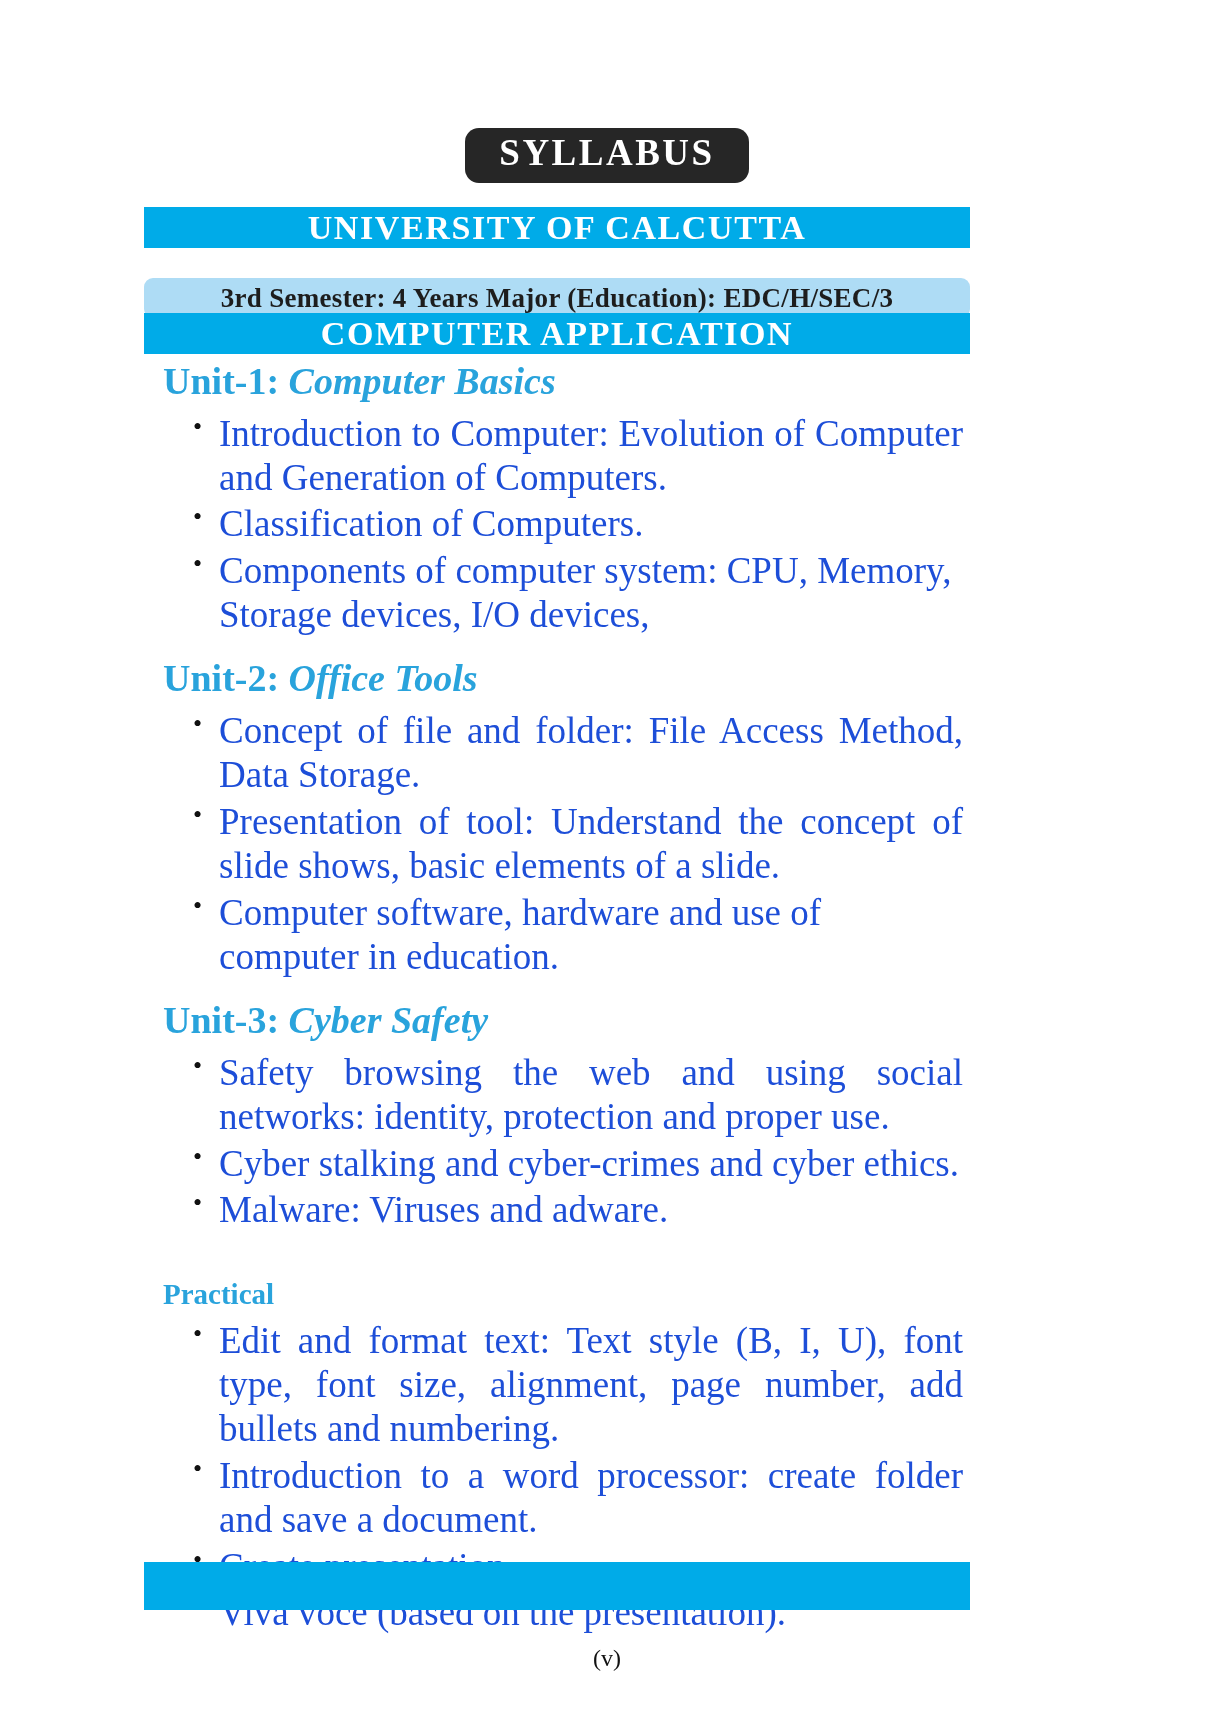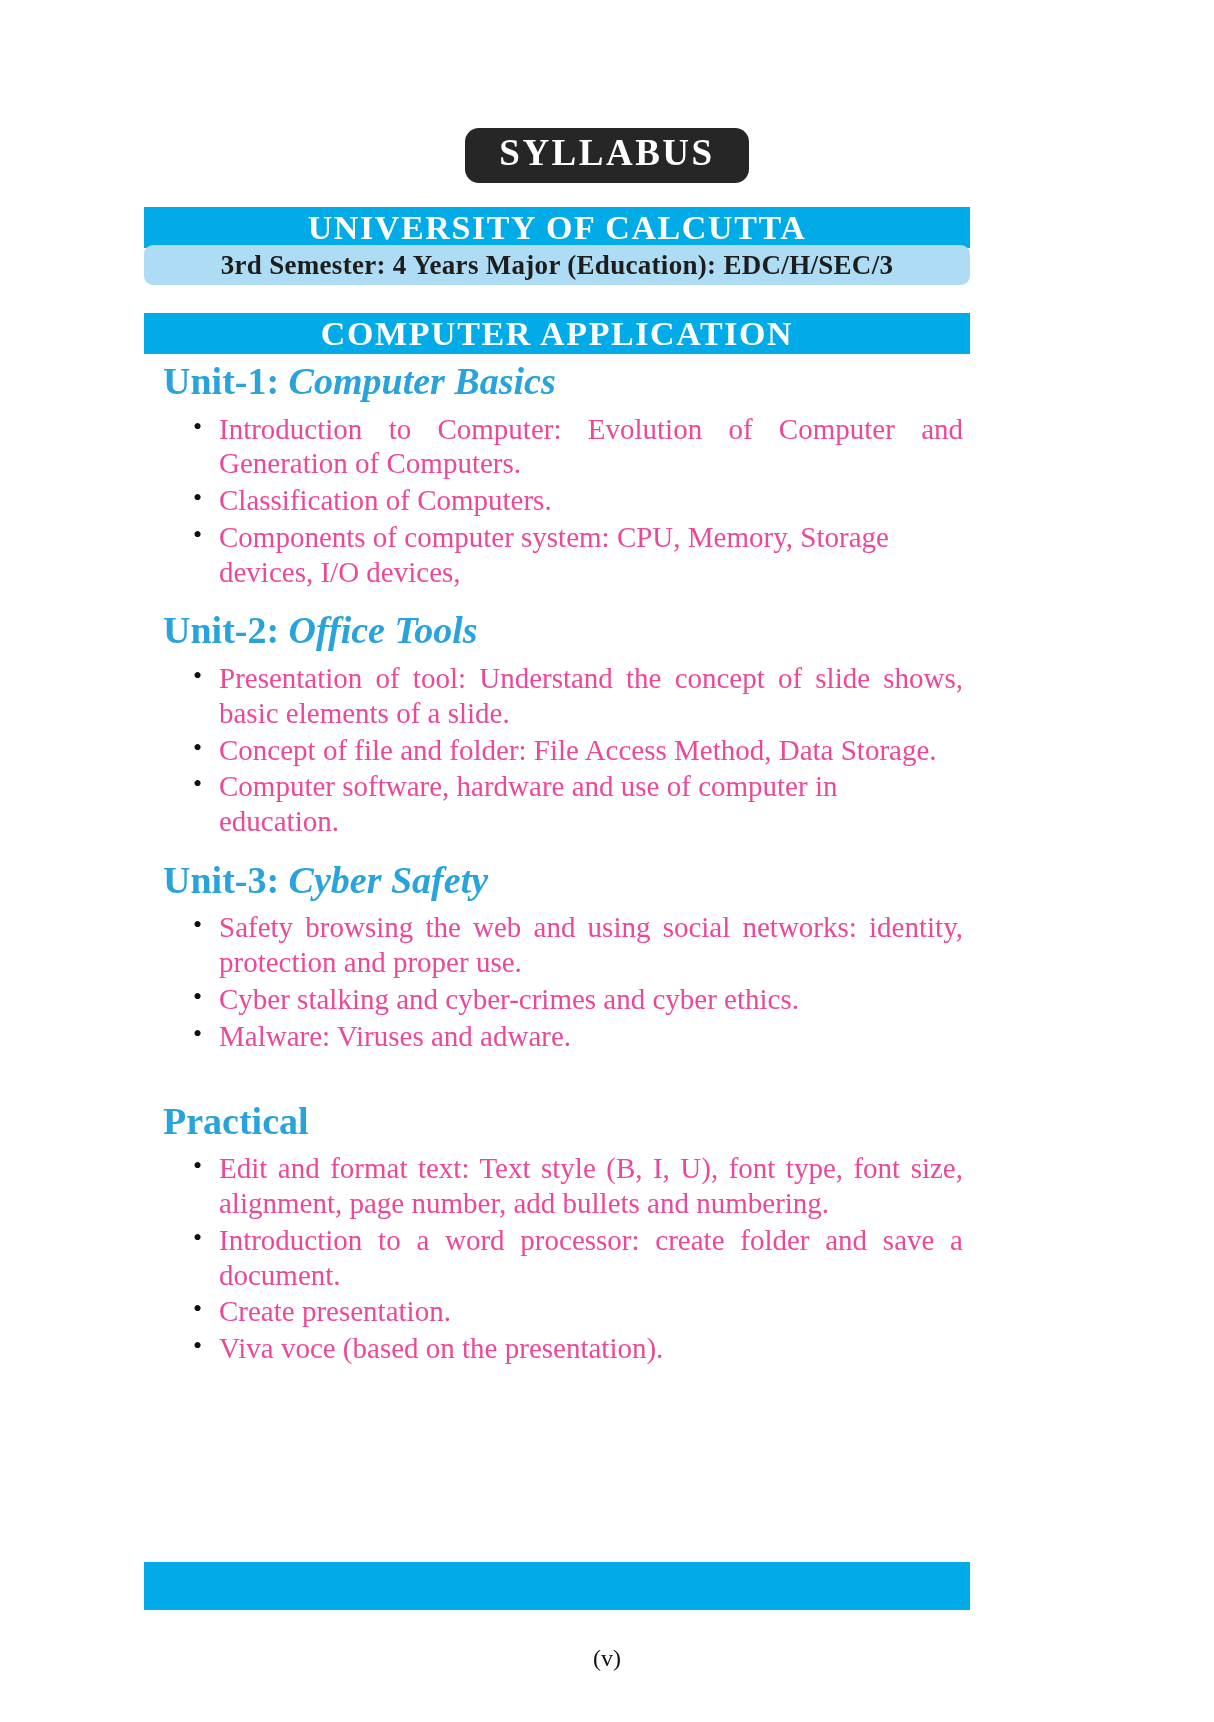--- a/index.html
+++ b/index.html
@@ -66,21 +66,21 @@
     background: #AEDCF5;
     color: #1d1d1d;
     font-weight: bold;
     font-size: 27px;
     line-height: 40px;
     height: 40px;
     border-radius: 9px;
     letter-spacing: 0.3px;
   }
   #bar-university { top: 207px; }
-  #bar-semester  { top: 245px; }
+  #bar-semester  { top: 278px; }
   #bar-subject   { top: 313px; }
 
   
   .content {
     position: absolute;
     left: 163px;
     top: 358px;
     width: 800px;
   }
 
@@ -91,35 +91,35 @@
     margin: 0 0 6px 0;
     line-height: 1.25;
     font-family: "Liberation Serif", "DejaVu Serif", serif;
   }
   .unit-head .unit-title {
     font-style: italic;
   }
   .section-head {
     color: #29A3DC;
     font-weight: bold;
-    font-size: 38px;
+    font-size: 29px;
     margin: 0 0 6px 0;
     line-height: 1.25;
   }
 
   ul.bullets {
     list-style: none;
     margin: 0 0 18px 0;
     padding: 0 0 0 28px;
   }
   ul.bullets li {
     position: relative;
-    font-size: 29px;
+    font-size: 37px;
     line-height: 1.2;
-    color: #ec4899;
+    color: #1d4ed8;
     margin: 0 0 2px 0;
     padding-left: 28px;
     text-align: justify;
     text-justify: inter-word;
   }
   ul.bullets li::before {
     content: "\2022";
     position: absolute;
     left: 2px;
     top: -1px;
@@ -180,22 +180,22 @@
         <li>Components of computer system: CPU, Memory, Storage devices, I/O devices,</li>
       </ul>
     </div>
 
     <div class="unit-block">
       <div class="unit-head">
         <span>Unit-2:</span>
         <span class="unit-title">Office Tools</span>
       </div>
       <ul class="bullets">
+        <li>Concept of file and folder: File Access Method, Data Storage.</li>
         <li>Presentation of tool: Understand the concept of slide shows, basic elements of a slide.</li>
-        <li>Concept of file and folder: File Access Method, Data Storage.</li>
         <li>Computer software, hardware and use of computer in education.</li>
       </ul>
     </div>
 
     <div class="unit-block">
       <div class="unit-head">
         <span>Unit-3:</span>
         <span class="unit-title">Cyber Safety</span>
       </div>
       <ul class="bullets">

